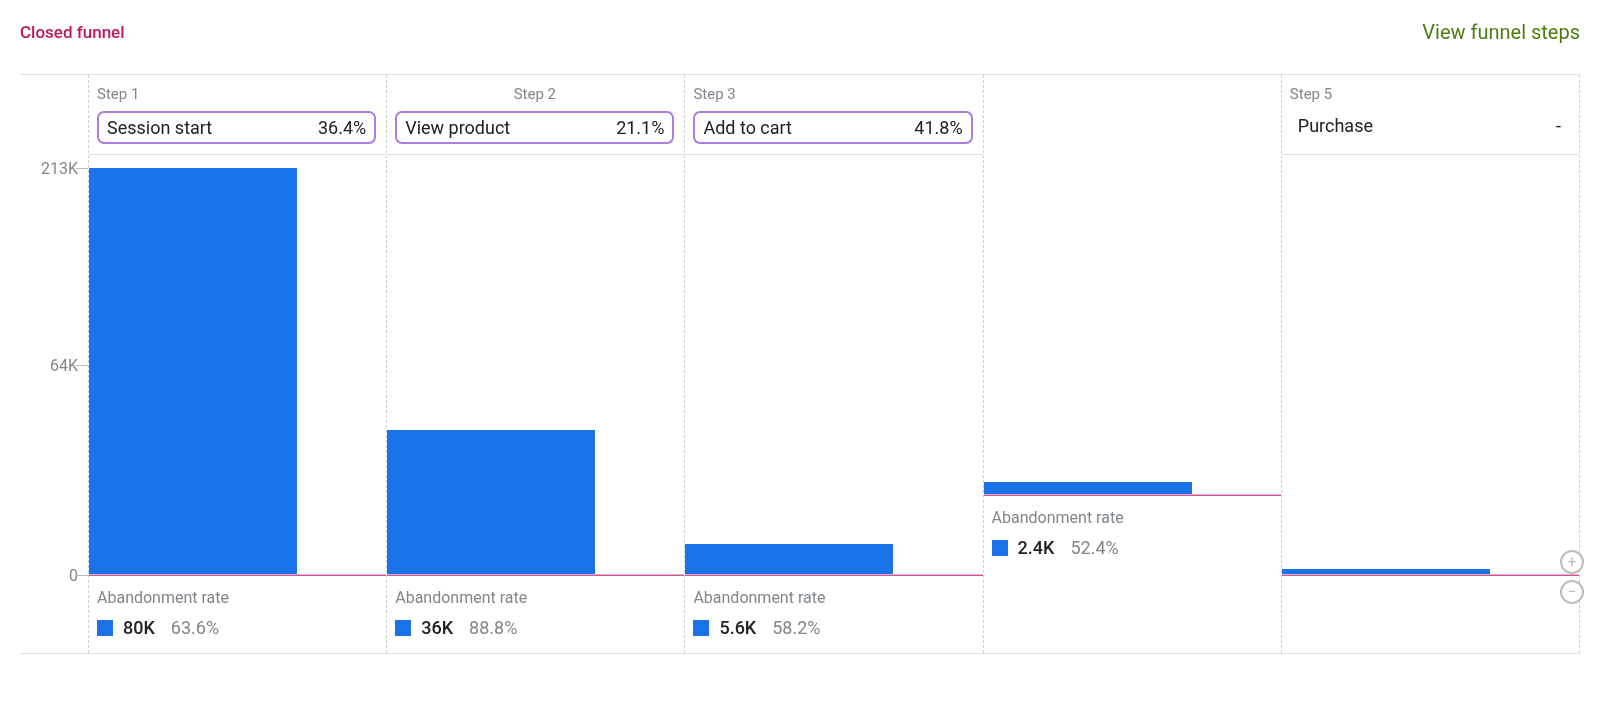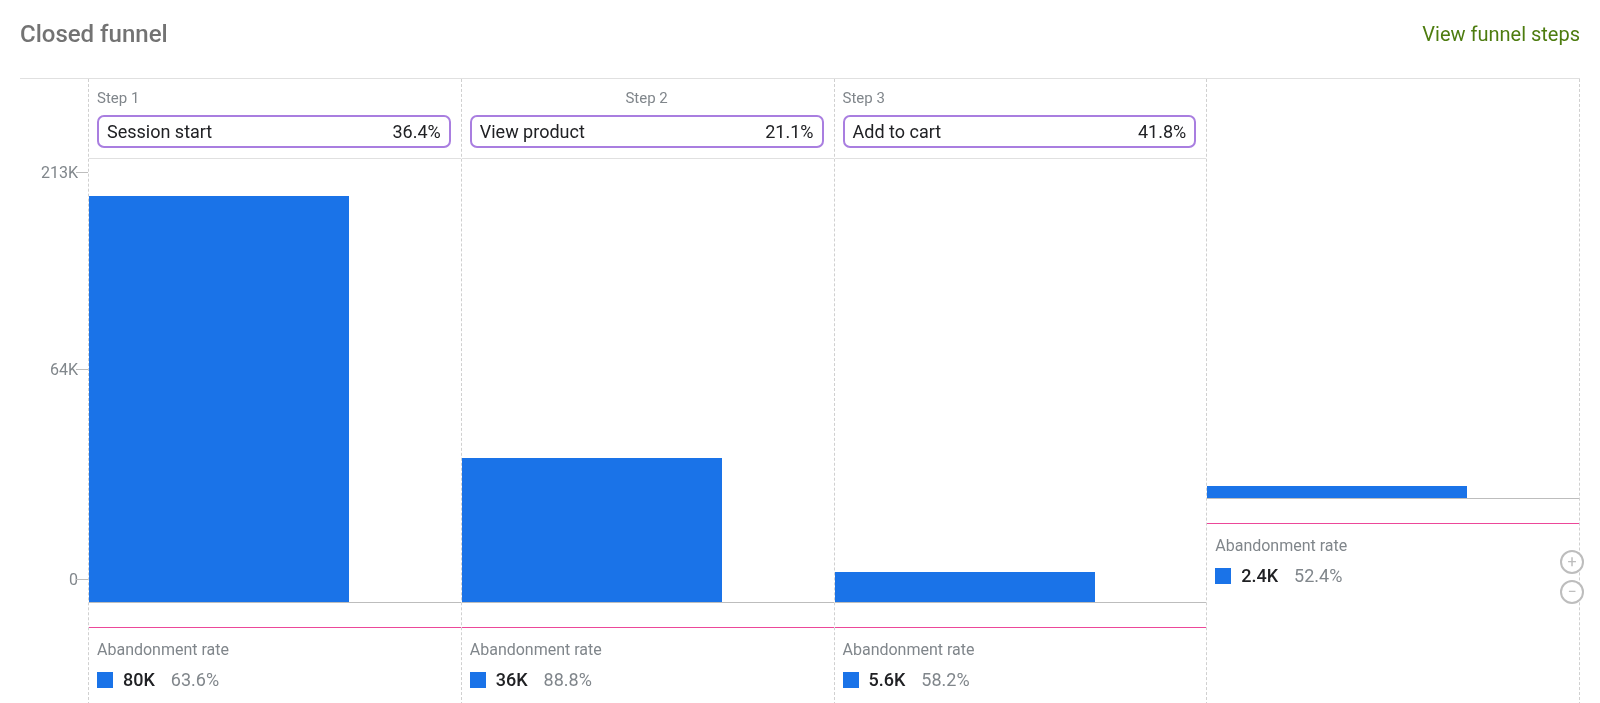--- a/index.html
+++ b/index.html
@@ -10,23 +10,23 @@
     background: #fff;
     color: #202124;
   }
   .header-row {
     display: flex;
     justify-content: space-between;
     align-items: center;
     padding: 0 0 30px 0;
   }
   .title {
-    font-size: 24px;
+    font-size: 17px;
     font-weight: 500;
-    color: #737373;
+    color: #be185d;
   }
   .view-link {
     font-size: 20px;
     color: #4d7c0f;
     cursor: pointer;
   }
   .chart-wrap {
     display: flex;
     border-top: 1px solid #e0e0e0;
     border-bottom: 1px solid #e0e0e0;
@@ -52,21 +52,20 @@
   .cols {
     flex: 1;
     display: flex;
   }
   .col {
     flex: 1;
     border-left: 1px dashed #d0d0d0;
     display: flex;
     flex-direction: column;
     position: relative;
-    gap: 24px;
   }
   .col:last-child { border-right: 1px dashed #d0d0d0; }
   .col-head {
     padding: 10px 10px 12px 8px;
     border-bottom: 1px solid #e0e0e0;
   }
   .step-num {
     font-size: 15px;
     color: #80868b;
     margin-bottom: 8px;
@@ -241,19 +240,33 @@
         </div>
         <div class="col-foot" style="height: 78px;">
           <div class="ab-label">Abandonment rate</div>
           <div class="ab-row">
             <div class="sw"></div>
             <span class="ab-count">2.4K</span>
             <span class="ab-pct">52.4%</span>
           </div>
         </div>
       </div>
+      <div class="col">
+        <div class="col-head" style="height: 80px;">
+          <div class="step-num">Step 5</div>
+          <div class="step-box">
+            <span>Purchase</span>
+            <span class="pct">-</span>
+          </div>
+        </div>
+        <div class="bar-area" style="height: 420px;">
+          <div class="bar" style="height: 5.99457px;"></div>
+          <div class="baseline"></div>
+        </div>
+        <div class="col-foot" style="height: 78px;"></div>
+      </div>
     </div>
 </div>
 
 <div class="zoom-ctrl">
   <div class="zoom-btn">+</div>
   <div class="zoom-btn">−</div>
 </div>
 
 </body></html>

